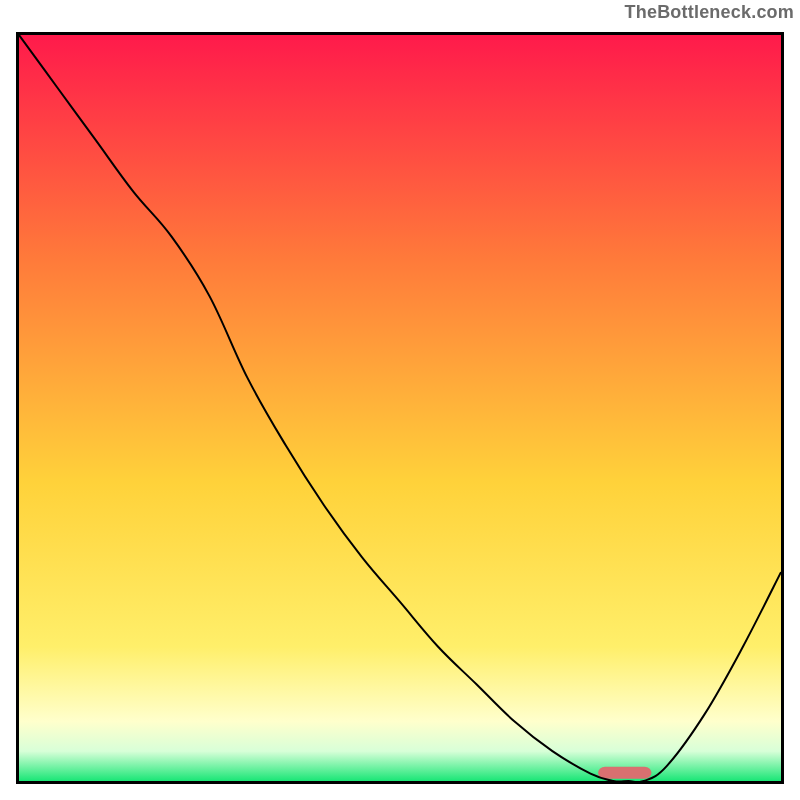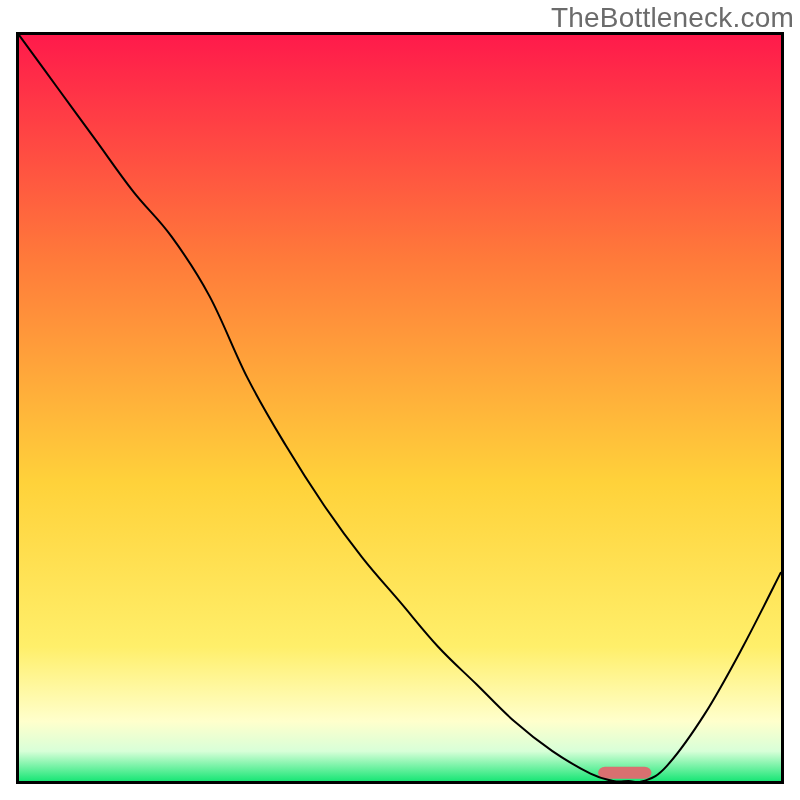--- a/index.html
+++ b/index.html
@@ -12,22 +12,22 @@
   }
   .stage {
     position: relative;
     width: 800px;
     height: 800px;
   }
   .watermark {
     position: absolute;
     top: 2px;
     right: 6px;
-    font-size: 28px;
-    font-weight: 400;
+    font-size: 18px;
+    font-weight: 700;
     color: #6b6b6b;
     letter-spacing: 0.2px;
     z-index: 5;
   }
   .plot-frame {
     position: absolute;
     left: 16px;
     top: 32px;
     width: 768px;
     height: 752px;

